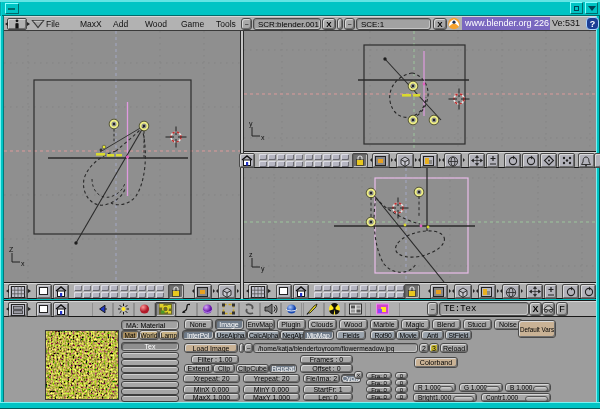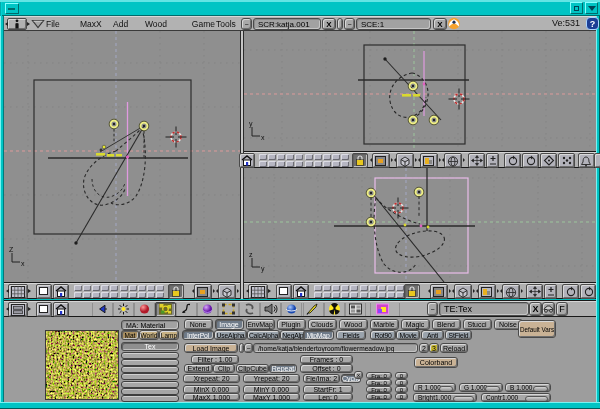--- a/index.html
+++ b/index.html
@@ -26,34 +26,35 @@
 <div class="a" style="left:5px;top:22px;width:3px;height:4px;width:0;height:0;border-top:2px solid transparent;border-bottom:2px solid transparent;border-right:3px solid #222;background:none;"></div>
 <div class="a" style="left:27px;top:22px;width:3px;height:4px;width:0;height:0;border-top:2px solid transparent;border-bottom:2px solid transparent;border-left:3px solid #222;background:none;"></div>
 <svg class="a" style="left:31px;top:19px" width="14" height="10" viewBox="0 0 14 10">
       <path d="M1.5 1.5 H12.5 L7 8.5 Z" fill="#a6a6a6" stroke="#3a3a3a" stroke-width="1.2"></path>
       <path d="M2.5 2.2 H11.5" stroke="#d8d8d8" stroke-width="0.8"></path>
     </svg>
 <div class="a" style="left:46px;top:18px;width:26px;height:18px;font-size:8.5px;color:#111;line-height:13px;">File</div>
 <div class="a" style="left:80px;top:18px;width:26px;height:12px;font-size:8.5px;color:#111;line-height:13px;">MaxX</div>
 <div class="a" style="left:113px;top:18px;width:26px;height:12px;font-size:8.5px;color:#111;line-height:13px;">Add</div>
 <div class="a" style="left:145px;top:18px;width:30px;height:12px;font-size:8.5px;color:#111;line-height:13px;">Wood</div>
-<div class="a" style="left:181px;top:18px;width:34px;height:12px;font-size:8.5px;color:#111;line-height:13px;text-align:right;">Game</div>
+<div class="a" style="left:181px;top:18px;width:34px;height:12px;font-size:8.5px;color:#111;line-height:13px;">Game</div>
 <div class="a" style="left:216px;top:18px;width:32px;height:16px;font-size:8.5px;color:#111;line-height:13px;">Tools</div>
 <div class="a" style="left:241px;top:18px;width:11px;height:12px;background:#a8a8a8;box-shadow:inset 1px 1px 0 #d8d8d8,inset -1px -1px 0 #6e6e6e;border:1px solid #4a4a4a;border-radius:3px;font-size:7px;line-height:11px;text-align:center;color:#000;white-space:nowrap;overflow:hidden;">−</div>
-<div class="a" style="left:253px;top:18px;width:68px;height:12px;background:#a2a2a2;box-shadow:inset 1px 1px 0 #8a8a8a,inset -1px -1px 0 #c5c5c5;border:1px solid #4a4a4a;border-radius:3px;font-size:8px;text-align:left;padding-left:4px;line-height:11px;color:#000;white-space:nowrap;overflow:hidden;">SCR:katja.001</div>
+<div class="a" style="left:253px;top:18px;width:68px;height:12px;background:#a2a2a2;box-shadow:inset 1px 1px 0 #8a8a8a,inset -1px -1px 0 #c5c5c5;border:1px solid #4a4a4a;border-radius:3px;font-size:8px;text-align:left;padding-left:4px;line-height:11px;color:#000;white-space:nowrap;overflow:hidden;">SCR:blender.001</div>
 <div class="a" style="left:322px;top:18px;width:14px;height:12px;background:#a8a8a8;box-shadow:inset 1px 1px 0 #d8d8d8,inset -1px -1px 0 #6e6e6e;border:1px solid #4a4a4a;border-radius:3px;font-size:8px;line-height:11px;text-align:center;color:#000;white-space:nowrap;overflow:hidden;font-weight:bold;">X</div>
 <div class="a" style="left:337px;top:18px;width:6px;height:12px;background:#a8a8a8;box-shadow:inset 1px 1px 0 #d8d8d8,inset -1px -1px 0 #6e6e6e;border:1px solid #4a4a4a;border-radius:3px;font-size:9px;line-height:11px;text-align:center;color:#000;white-space:nowrap;overflow:hidden;"></div>
 <div class="a" style="left:344px;top:18px;width:11px;height:12px;background:#a8a8a8;box-shadow:inset 1px 1px 0 #d8d8d8,inset -1px -1px 0 #6e6e6e;border:1px solid #4a4a4a;border-radius:3px;font-size:7px;line-height:11px;text-align:center;color:#000;white-space:nowrap;overflow:hidden;">−</div>
 <div class="a" style="left:356px;top:18px;width:75px;height:12px;background:#a2a2a2;box-shadow:inset 1px 1px 0 #8a8a8a,inset -1px -1px 0 #c5c5c5;border:1px solid #4a4a4a;border-radius:3px;font-size:8px;text-align:left;padding-left:4px;line-height:11px;color:#000;white-space:nowrap;overflow:hidden;">SCE:1</div>
 <div class="a" style="left:433px;top:18px;width:14px;height:12px;background:#a8a8a8;box-shadow:inset 1px 1px 0 #d8d8d8,inset -1px -1px 0 #6e6e6e;border:1px solid #4a4a4a;border-radius:3px;font-size:8px;line-height:11px;text-align:center;color:#000;white-space:nowrap;overflow:hidden;font-weight:bold;">X</div>
 <svg class="a" style="left:447px;top:17px" width="14" height="13" viewBox="0 0 14 13">
 <circle cx="7" cy="6.5" r="5.8" fill="#f6a22d"></circle>
 <path d="M2 9.5 Q1.5 4 7 2.2 Q12.5 4 12 9.5 Q9 6.5 7 6.5 Q5 6.5 2 9.5 Z" fill="#fff"></path>
 <circle cx="7" cy="5.2" r="1.6" fill="#235"></circle>
     </svg>
+<div class="a" style="left:462px;top:17px;width:88px;height:13px;background:#7a68c0;font-size:9px;color:#fff;line-height:13px;padding-left:3px;">www.blender.org 226</div>
 <div class="a" style="left:552px;top:17px;width:34px;height:13px;font-size:9px;color:#111;line-height:13px;">Ve:531</div>
 <div class="a" style="left:586px;top:17px;width:13px;height:13px;background:#1d3f95;border-radius:4px;border:1px solid #aad4ff;color:#fff;font-size:9px;font-weight:bold;text-align:center;line-height:12px;">?</div>
 <div class="a" style="left:4px;top:31px;width:236px;height:251px;">
       <svg width="236" height="251" style="display:block">
         <rect width="236" height="251" fill="#8f8f8f"></rect>
         <path d="M24 0 V251 M68 0 V251 M156 0 V251 M200 0 V251 M0 32 H236 M0 76 H236 M0 164 H236 M0 208 H236" stroke="#838383" stroke-width="1" stroke-dasharray="1.5,4.5" fill="none"></path>
         <path d="M112 0 V251" stroke="#a3a8c4" stroke-width="1" stroke-dasharray="3,3" fill="none"></path>
         <path d="M0 120 H236" stroke="#dc9a9a" stroke-width="1" stroke-dasharray="3,3" fill="none"></path>
 <rect x="30" y="49" width="157" height="154" fill="none" stroke="#2e2e2e" stroke-width="1.2"></rect>
 <path d="M44 127 H184" stroke="#2a2a2a" stroke-width="1.4"></path>
@@ -512,21 +513,21 @@
     </svg>
 <div class="a" style="left:370px;top:303px;width:1px;height:13px;background:#909090;"></div>
     <div class="a" style="left:399px;top:303px;width:1px;height:13px;background:#909090;"></div>
     <svg class="a" style="left:375px;top:303px" width="15" height="12" viewBox="0 0 15 12">
       <rect x="1" y="0.5" width="13" height="11" fill="#e8e"></rect>
       <rect x="2" y="1.5" width="11" height="9" fill="#c4c"></rect>
       <rect x="6" y="4" width="5" height="5" fill="#ffe920"></rect>
       <rect x="3" y="6" width="4" height="4" fill="#84f"></rect>
     </svg>
 <div class="a" style="left:427px;top:302px;width:11px;height:14px;background:#a8a8a8;box-shadow:inset 1px 1px 0 #d8d8d8,inset -1px -1px 0 #6e6e6e;border:1px solid #4a4a4a;border-radius:3px;font-size:7px;line-height:13px;text-align:center;color:#000;white-space:nowrap;overflow:hidden;">−</div>
-<div class="a" style="left:439px;top:302px;width:90px;height:14px;background:#a2a2a2;box-shadow:inset 1px 1px 0 #8a8a8a,inset -1px -1px 0 #c5c5c5;border:1px solid #4a4a4a;border-radius:3px;font-size:9px;text-align:left;padding-left:4px;line-height:13px;color:#000;white-space:nowrap;overflow:hidden;">TE:Tex</div>
+<div class="a" style="left:439px;top:302px;width:90px;height:14px;background:#a2a2a2;box-shadow:inset 1px 1px 0 #8a8a8a,inset -1px -1px 0 #c5c5c5;border:1px solid #4a4a4a;border-radius:3px;font-size:9px;text-align:left;padding-left:4px;line-height:13px;color:#000;white-space:nowrap;overflow:hidden;font-family:Liberation Mono, monospace;">TE:Tex</div>
 <div class="a" style="left:529px;top:302px;width:13px;height:14px;background:#a8a8a8;box-shadow:inset 1px 1px 0 #d8d8d8,inset -1px -1px 0 #6e6e6e;border:1px solid #4a4a4a;border-radius:3px;font-size:9px;line-height:13px;text-align:center;color:#000;white-space:nowrap;overflow:hidden;font-weight:bold;">X</div>
 <div class="a" style="left:542px;top:302px;width:13px;height:14px;background:#a8a8a8;box-shadow:inset 1px 1px 0 #d8d8d8,inset -1px -1px 0 #6e6e6e;border:1px solid #4a4a4a;border-radius:3px;font-size:7px;line-height:13px;text-align:center;color:#000;white-space:nowrap;overflow:hidden;"></div>
 <svg class="a" style="left:543px;top:305px" width="11" height="8" viewBox="0 0 11 8">
 <path d="M1 5 Q1 2.5 3 2.5 L4 1 H7 L8 2.5 Q10 2.5 10 5 Z" fill="#ccc" stroke="#111" stroke-width="0.8"></path>
 <circle cx="3" cy="5.8" r="1.4" fill="#ccc" stroke="#111" stroke-width="0.8"></circle>
       <circle cx="8" cy="5.8" r="1.4" fill="#ccc" stroke="#111" stroke-width="0.8"></circle>
     </svg>
 <div class="a" style="left:556px;top:302px;width:12px;height:14px;background:#a8a8a8;box-shadow:inset 1px 1px 0 #d8d8d8,inset -1px -1px 0 #6e6e6e;border:1px solid #4a4a4a;border-radius:3px;font-size:9px;line-height:13px;text-align:center;color:#000;white-space:nowrap;overflow:hidden;">F</div>
 <div class="a" style="left:4px;top:317px;width:592px;height:85px;background:#9d9d9d;"></div>
 <div class="a" style="left:45px;top:330px;width:74px;height:70px;border:1px solid #3a3a3a;background:#777;"></div>

